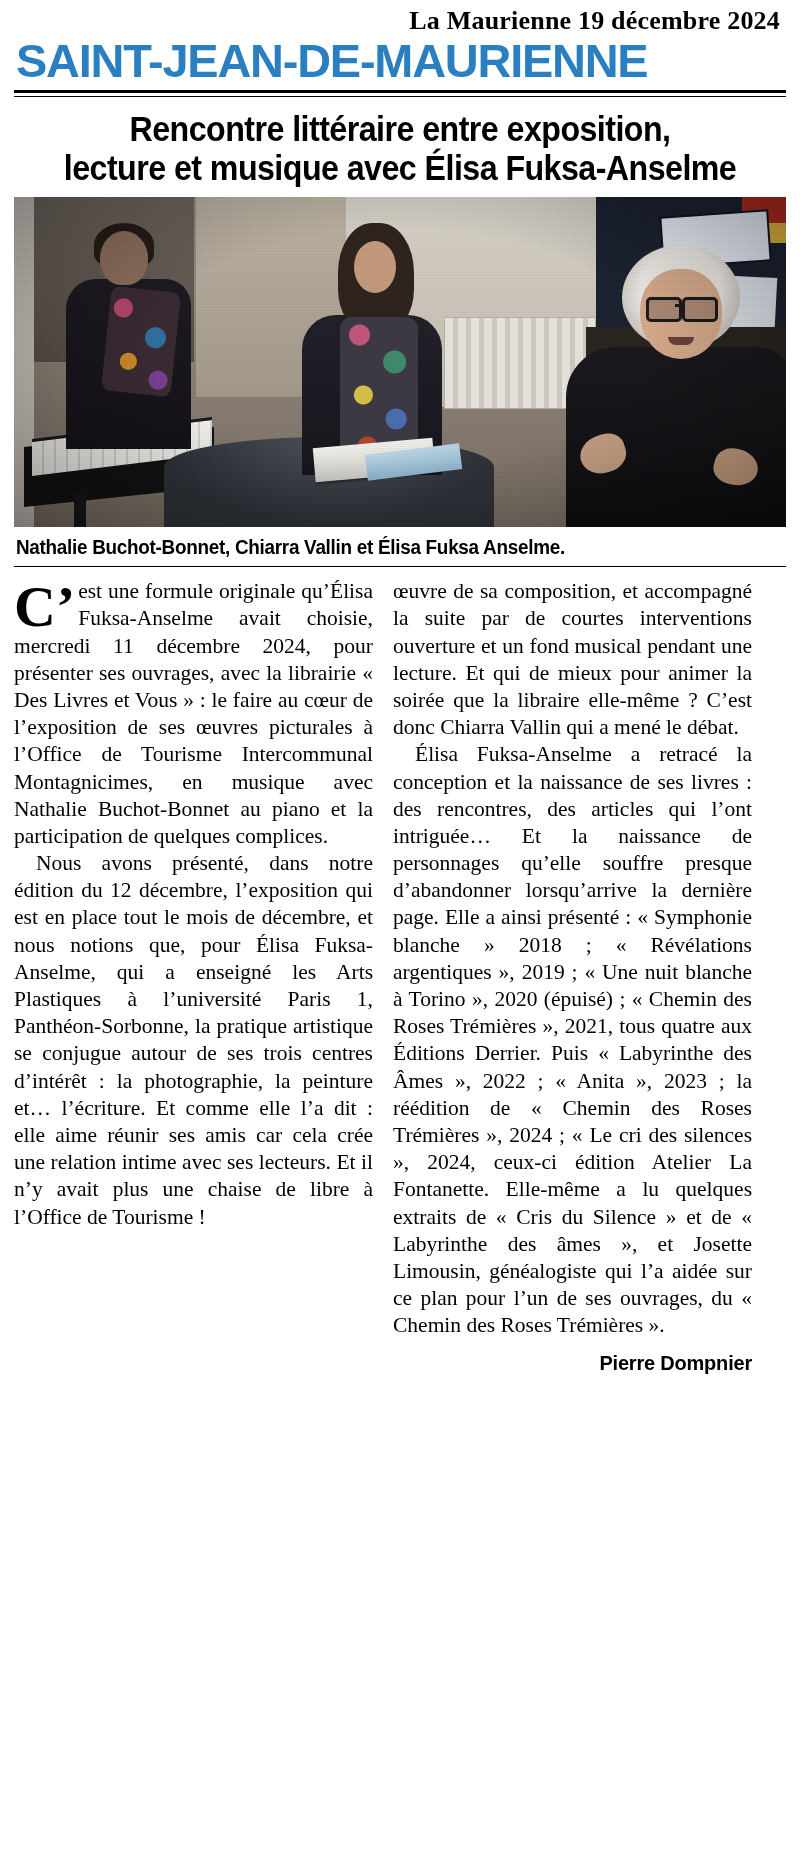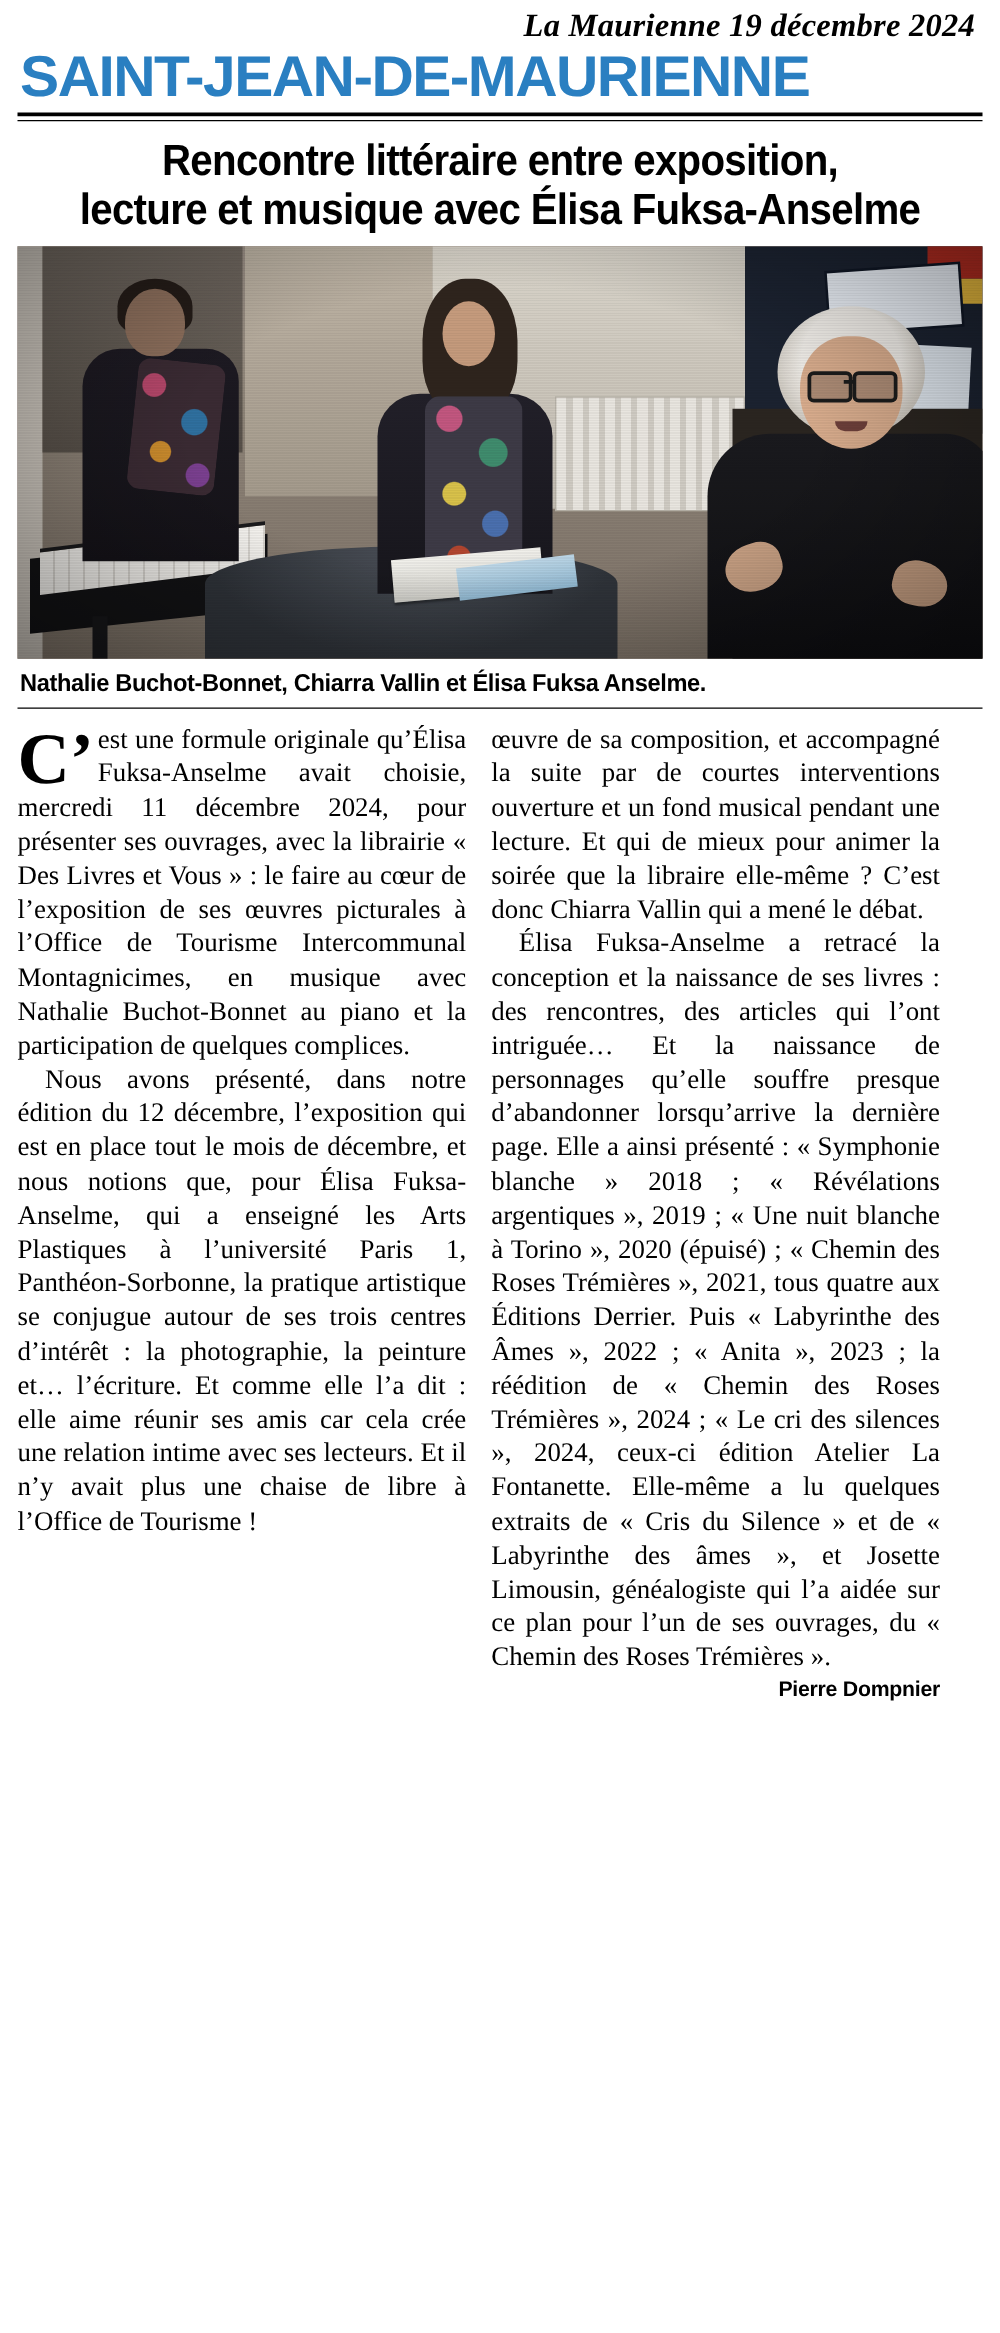--- a/index.html
+++ b/index.html
@@ -23,21 +23,20 @@
   }
 
   
   .masthead {
     text-align: right;
     font-family: "Liberation Serif", serif;
     font-size: 26px;
     font-weight: 700;
     letter-spacing: 0.2px;
     padding: 6px 6px 2px 0;
-    font-style: italic;
   }
   .commune {
     font-family: "Liberation Sans", sans-serif;
     font-weight: 700;
     font-size: 46px;
     color: #2a7fc1;
     letter-spacing: -1.2px;
     line-height: 1.04;
     transform: scaleX(1.02);
     transform-origin: left center;
@@ -307,23 +306,23 @@
     font-size: 58px;
     line-height: 0.8;
     float: left;
     font-weight: 700;
     padding: 6px 3px 0 0;
   }
 
   .byline {
     font-family: "Liberation Sans", sans-serif;
     font-weight: 700;
-    font-size: 17px;
+    font-size: 20px;
     text-align: right;
-    margin-top: 2px;
+    margin-top: 12px;
     letter-spacing: -0.2px;
   }
 </style>
 </head>
 <body>
 
 <div class="page">
 
   <div class="masthead">La Maurienne 19 décembre 2024</div>
 

